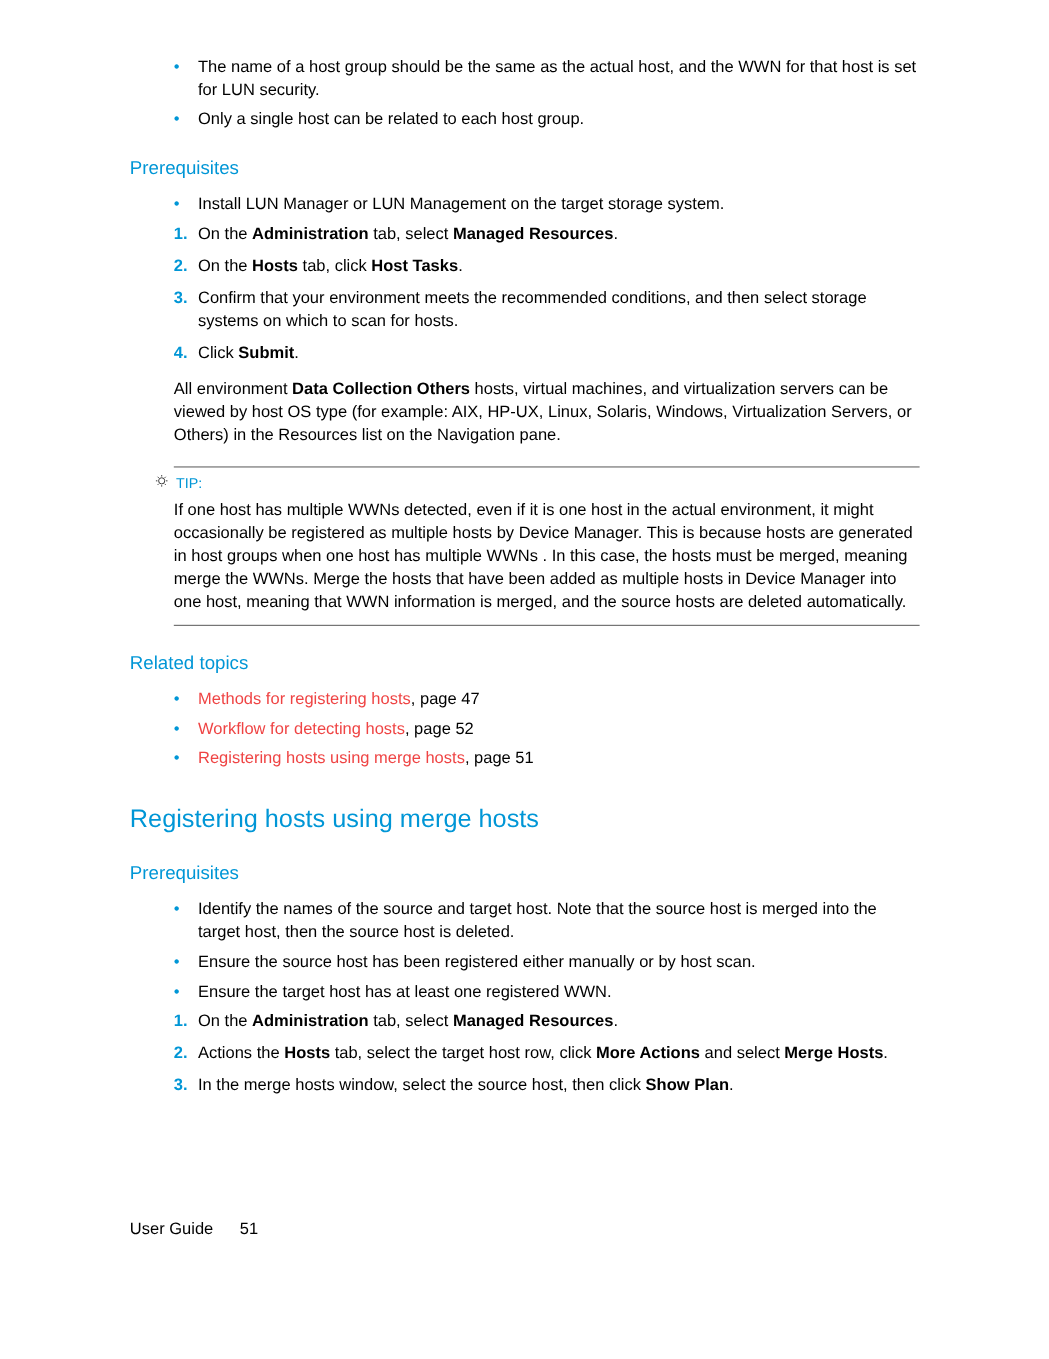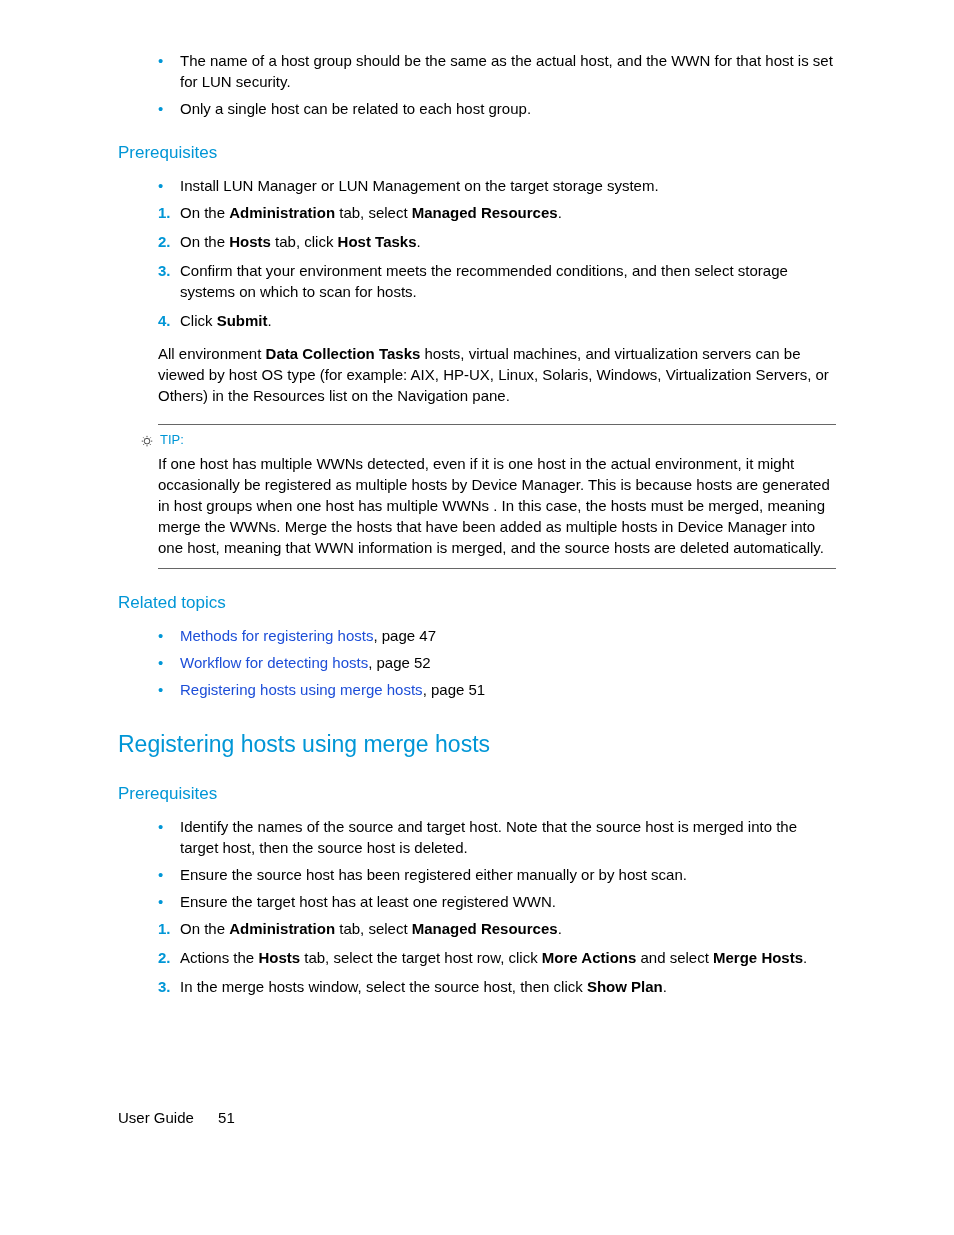--- a/index.html
+++ b/index.html
@@ -34,24 +34,24 @@
   ol.steps { list-style: none; padding-left: 40px; margin: 0 0 10px 0; counter-reset: step; }
   ol.steps > li { position: relative; padding-left: 22px; margin-bottom: 8px; counter-increment: step; }
   ol.steps > li::before {
     content: counter(step) "."; color: #0096D6; font-weight: bold;
     position: absolute; left: 0; top: 0;
   }
   .b { font-weight: bold; }
   .para { margin: 12px 0 12px 40px; }
   .tip-box { margin: 18px 0 18px 40px; }
   .tip-hr { border: none; border-top: 1px solid #666; margin: 4px 0 6px 0; }
-  .tip-header { color: #0096D6; font-size: 13px; display: flex; align-items: flex-end; gap: 6px; margin-left: -18px; }
+  .tip-header { color: #0096D6; font-size: 13px; display: flex; align-items: flex-start; gap: 6px; margin-left: -18px; }
   .tip-icon { width: 14px; height: 14px; display:inline-block; }
   .tip-body { margin-top: 4px; line-height: 1.4; }
-  a.link { color: #1d4ed8; text-decoration: none; }
+  a.link { color: #ef4444; text-decoration: none; }
   .footer { padding-top: 100px; font-size: 15px; }
   .footer .pn { margin-left: 20px; }
 </style>
 </head>
 <body>
 
 <div class="content">
 
   <ul class="bullets">
     <li>The name of a host group should be the same as the actual host, and the WWN for that host is set for LUN security.</li>
@@ -65,21 +65,21 @@
   </ul>
 
   <ol class="steps">
     <li><span>On the </span><span class="b">Administration</span><span> tab, select </span><span class="b">Managed Resources</span><span>.</span></li>
     <li><span>On the </span><span class="b">Hosts</span><span> tab, click </span><span class="b">Host Tasks</span><span>.</span></li>
     <li>Confirm that your environment meets the recommended conditions, and then select storage systems on which to scan for hosts.</li>
     <li><span>Click </span><span class="b">Submit</span><span>.</span></li>
   </ol>
 
   <div class="para">
-    <span>All environment </span><span class="b">Data Collection Tasks</span><span> hosts, virtual machines, and virtualization servers can be viewed by host OS type (for example: AIX, HP-UX, Linux, Solaris, Windows, Virtualization Servers, or Others) in the Resources list on the Navigation pane.</span>
+    <span>All environment </span><span class="b">Data Collection Others</span><span> hosts, virtual machines, and virtualization servers can be viewed by host OS type (for example: AIX, HP-UX, Linux, Solaris, Windows, Virtualization Servers, or Others) in the Resources list on the Navigation pane.</span>
   </div>
 
   <div class="tip-box">
     <hr class="tip-hr">
     <div class="tip-header">
       <span class="tip-icon">
         <svg viewBox="0 0 16 16" width="14" height="14" fill="none" stroke="#333" stroke-width="1">
           <circle cx="8" cy="7" r="3.2"></circle>
           <line x1="8" y1="1" x2="8" y2="2.5"></line>
           <line x1="8" y1="11.5" x2="8" y2="13"></line>

